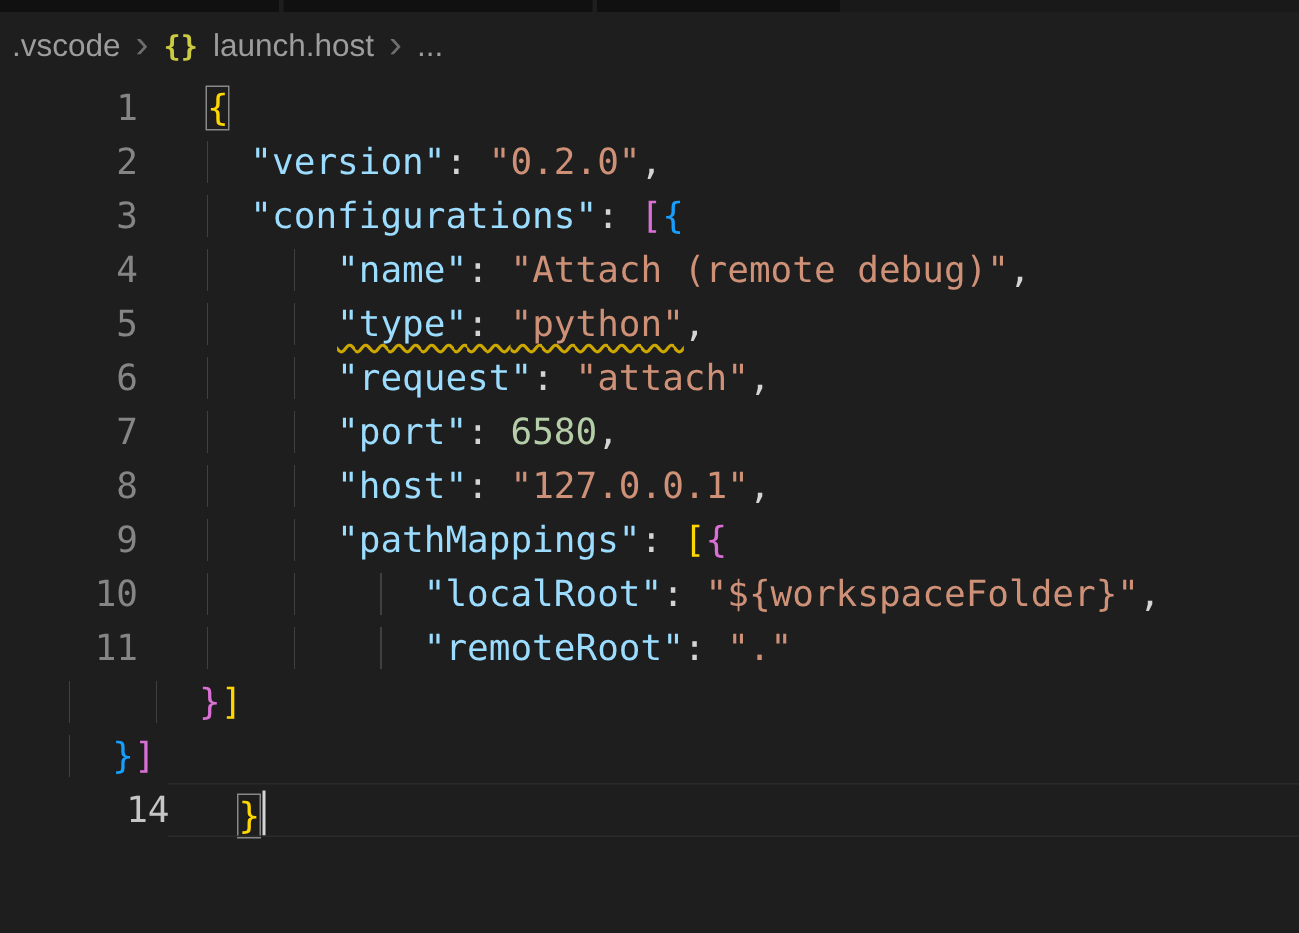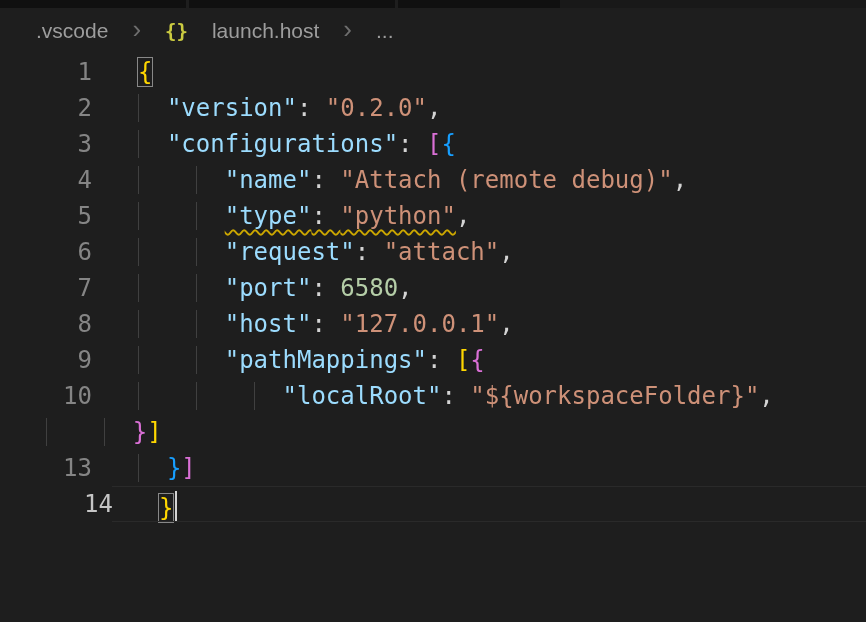--- a/index.html
+++ b/index.html
@@ -12,23 +12,23 @@
 
   
   .tab-strip { height:8px; background: var(--strip-bg,#101010); position:relative; }
   .tab-strip .sep { position:absolute; top:0; bottom:0; width:3px; background:#1e1e1e; }
   .tab-strip .sep1 { left:186px; }
   .tab-strip .sep2 { left:395px; }
   .tab-strip .tail { position:absolute; top:0; bottom:0; left:560px; right:0; background:#191919; }
 
   
   .breadcrumb {
-    height:46px; display:flex; align-items:center; padding-left:36px;
+    height:46px; display:flex; align-items:center; padding-left:8px;
     font-family:"Liberation Sans", sans-serif; font-size:21px;
-    color: var(--breadcrumb-fg,#9d9d9d); gap:24px;
+    color: var(--breadcrumb-fg,#9d9d9d); gap:10px;
   }
   .crumb { cursor:pointer; }
   .chev { color: var(--chevron,#6e6e6e); font-size:26px; line-height:1; position:relative; top:-2px; }
   .json-icon { color: var(--json-icon,#cbcb41); font-family:"DejaVu Sans Mono",monospace; font-size:19px; font-weight:bold; }
 
   
   .editor { font-size:24px; line-height:36px; color:#d4d4d4; }
   .line { display:flex; height:36px; position:relative; }
   .ln {
     flex:none; width:92px; text-align:right; color: var(--line-number,#858585);
@@ -122,24 +122,27 @@
       </div>
       <div class="line">
         <span class="ln">9</span>
         <span class="code"><span class="indent">      </span><span class="tok t-key">"pathMappings"</span><span class="tok t-punct">: </span><span class="tok t-bracket-gold">[</span><span class="tok t-bracket-pink">{</span></span>
       </div>
       <div class="line">
         <span class="ln">10</span>
         <span class="code"><span class="indent">          </span><span class="tok t-key">"localRoot"</span><span class="tok t-punct">: </span><span class="tok t-string">"${workspaceFolder}"</span><span class="tok t-punct">,</span></span>
       </div>
       <div class="line">
+        <span class="ln">11</span>
+        <span class="code"><span class="indent">          </span><span class="tok t-key">"remoteRoot"</span><span class="tok t-punct">: </span><span class="tok t-string">"."</span></span>
+      </div>
+      <div class="line">
         <span class="code"><span class="indent">      </span><span class="tok t-bracket-pink">}</span><span class="tok t-bracket-gold">]</span></span>
       </div>
       <div class="line">
-        <span class="ln">13</span>
         <span class="code"><span class="indent">  </span><span class="tok t-bracket-blue">}</span><span class="tok t-bracket-pink">]</span></span>
       </div>
       <div class="line active">
         <span class="ln">14</span>
         <span class="code"><span class="indent"></span><span class="tok t-bracket-gold match">}</span><span class="cursor"></span></span>
       </div>
     </div>
 
 </div>
 

